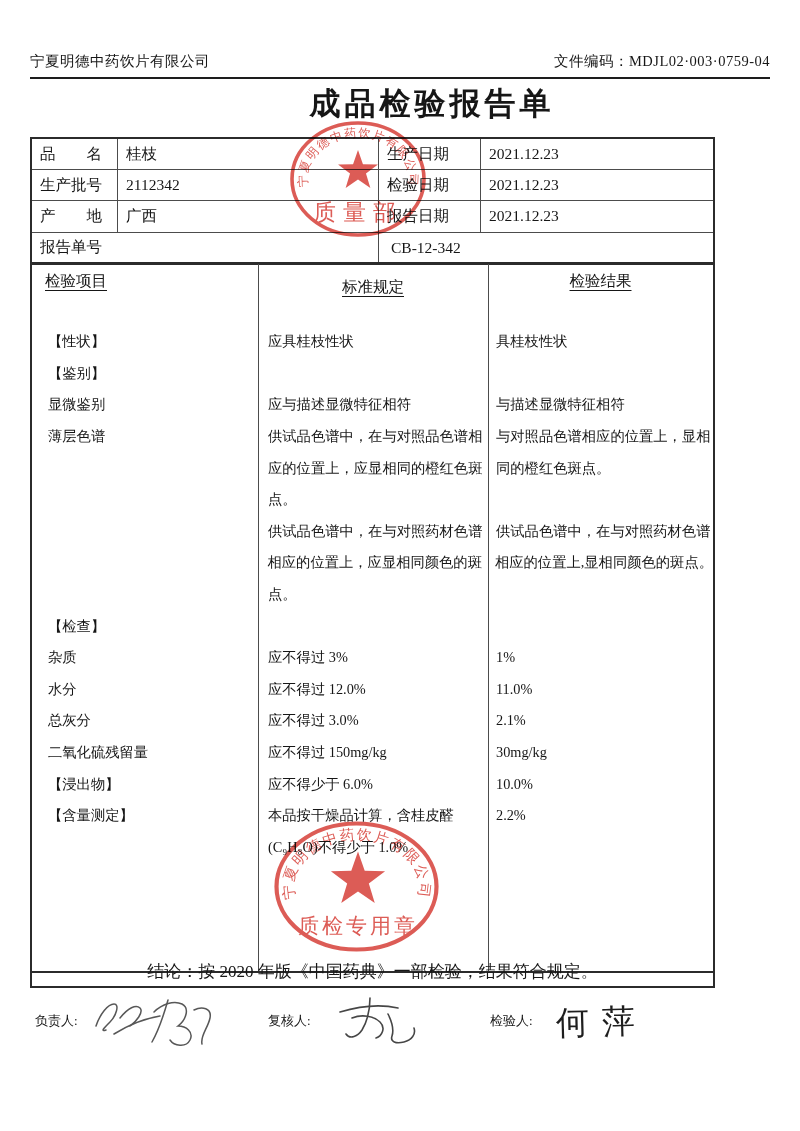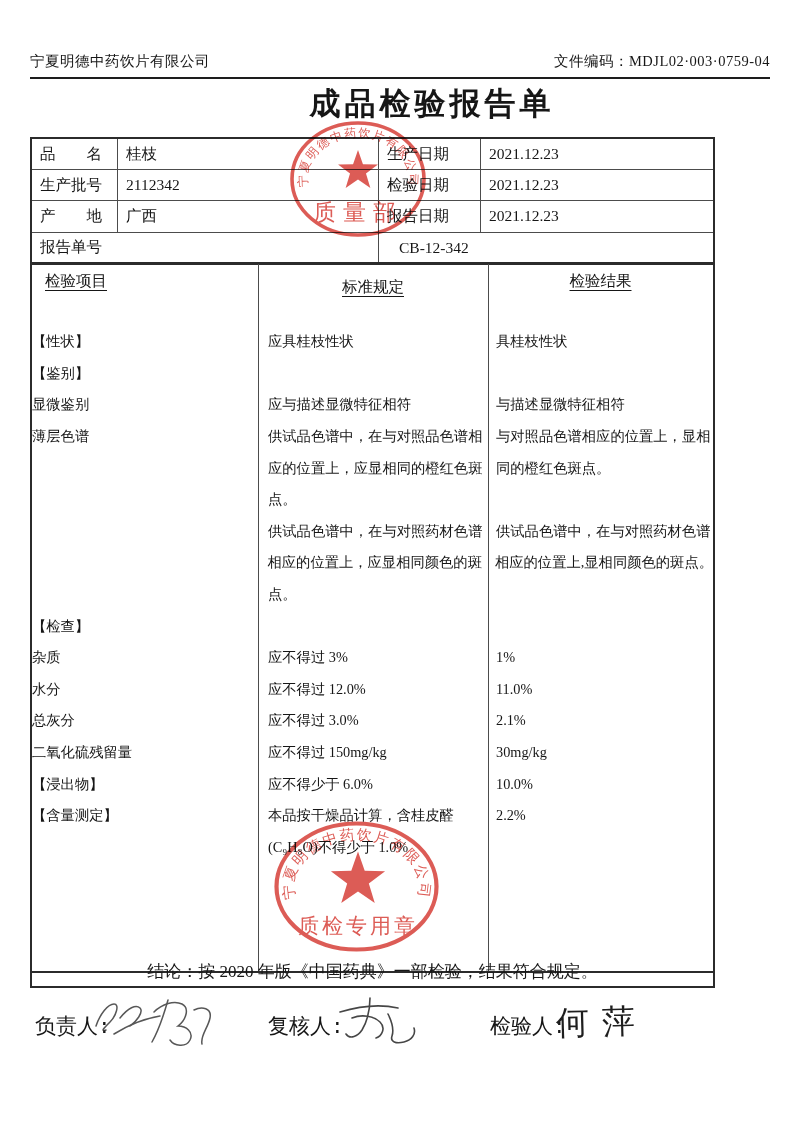--- a/index.html
+++ b/index.html
@@ -28,31 +28,31 @@
         border:2px solid #2b2b2b;box-sizing:border-box;overflow:hidden;}
   .spec .vline{position:absolute;top:0;bottom:0;width:1px;background:#4c4c4c;}
   .vline.v1{left:226px;} .vline.v2{left:456px;}
   .spec-head{display:flex;height:34px;align-items:center;font-size:15.5px;}
   .spec-head .h1{width:226px;padding-left:13px;box-sizing:border-box;}
   .spec-head .h2{width:230px;text-align:center;margin-top:12px;}
   .spec-head .h3{flex:1;text-align:center;}
   .spec-head span{text-decoration:underline;text-underline-offset:4px;}
   #spec-lines{padding-top:28px;}
   .spec-line{display:flex;height:31.6px;align-items:center;font-size:14.3px;white-space:nowrap;}
-  .spec-line .c1{width:226px;padding-left:0;box-sizing:border-box;}
+  .spec-line .c1{width:226px;padding-left:16px;box-sizing:border-box;}
   .spec-line .c2{width:230px;padding-left:10px;box-sizing:border-box;}
   .spec-line .c3{flex:1;padding-left:8px;box-sizing:border-box;}
 
   
   .conclusion{position:absolute;left:30px;top:957px;width:685px;height:31px;box-sizing:border-box;
               border:2px solid #2b2b2b;border-top:none;display:flex;align-items:center;
               justify-content:center;font-size:17px;}
 
   
-  .sig-label{position:absolute;top:1012px;font-size:21px;font-family:Liberation Mono, monospace;}
+  .sig-label{position:absolute;top:1012px;font-size:13px;}
   .sig-svg{position:absolute;}
   .inspector-name{position:absolute;left:556px;top:1000px;font-size:33px;letter-spacing:13px;
                   color:#1e1e1e;transform:rotate(-1.5deg);font-weight:500;}
 
   
   .stamp{position:absolute;mix-blend-mode:multiply;opacity:.88;}
   .stamp text{font-family:"Liberation Serif","DejaVu Serif",serif;}
 </style>
 </head>
 <body>
@@ -82,21 +82,21 @@
       <td class="val">2021.12.23</td>
     </tr>
     <tr>
       <td class="lbl">产　　地</td>
       <td class="val">广西</td>
       <td class="lbl2">报告日期</td>
       <td class="val">2021.12.23</td>
     </tr>
     <tr>
       <td class="lbl" colspan="2">报告单号</td>
-      <td class="val" colspan="2" style="padding-left:20px">CB-12-342</td>
+      <td class="val" colspan="2" style="padding-left:12px">CB-12-342</td>
     </tr>
   </tbody>
     </table>
 
   <div class="spec">
     <div class="vline v1"></div>
     <div class="vline v2"></div>
     <div class="spec-head">
       <div class="h1"><span>检验项目</span></div>
       <div class="h2"><span>标准规定</span></div>

